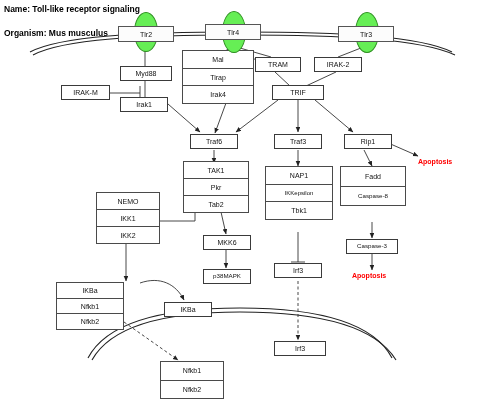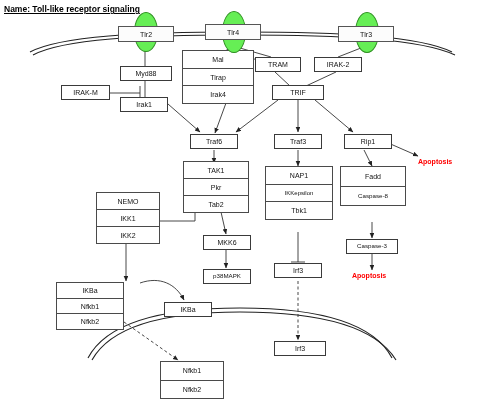--- a/index.html
+++ b/index.html
@@ -25,21 +25,20 @@
     height: 418px;
   }
   .meta {
     position: absolute;
     left: 4px;
     font-weight: bold;
     font-size: 8.5px;
     color: #000000;
     white-space: nowrap;
     letter-spacing: 0px;
-    text-decoration: underline;
   }
   .meta.l0 { top: 4px; }
   .meta.l1 { top: 16px; }
   .meta.l2 { top: 28px; }
 
   
   .node {
     position: absolute;
     box-sizing: border-box;
     border: 1px solid #3a3a3a;
@@ -197,20 +196,21 @@
     </g>
 
     <path d="M298,281 L298,340" stroke="#333333" fill="none" stroke-width="0.9" stroke-dasharray="3,2.5" marker-end="url(#arr)"></path>
 
     <path d="M372,222 L372,238" stroke="#333333" fill="none" stroke-width="0.9" marker-end="url(#arr)"></path>
 
     <path d="M372,254 L372,270" stroke="#333333" fill="none" stroke-width="0.9" marker-end="url(#arr)"></path>
   </svg>
 
   <div class="meta l0">Name: Toll-like receptor signaling</div>
+  <div class="meta l2">Organism: Mus musculus</div>
 
   <div class="tm-blob" style="left:134px; top:12px; width:22px; height:38px;"></div>
   <div class="receptor" style="left:118px; top:26px; width:56px; height:16px;">
     <span>Tlr2</span>
   </div>
 
   <div class="tm-blob" style="left:222px; top:11px; width:22px; height:40px;"></div>
   <div class="receptor" style="left:205px; top:24px; width:56px; height:16px;">
     <span>Tlr4</span>
   </div>

